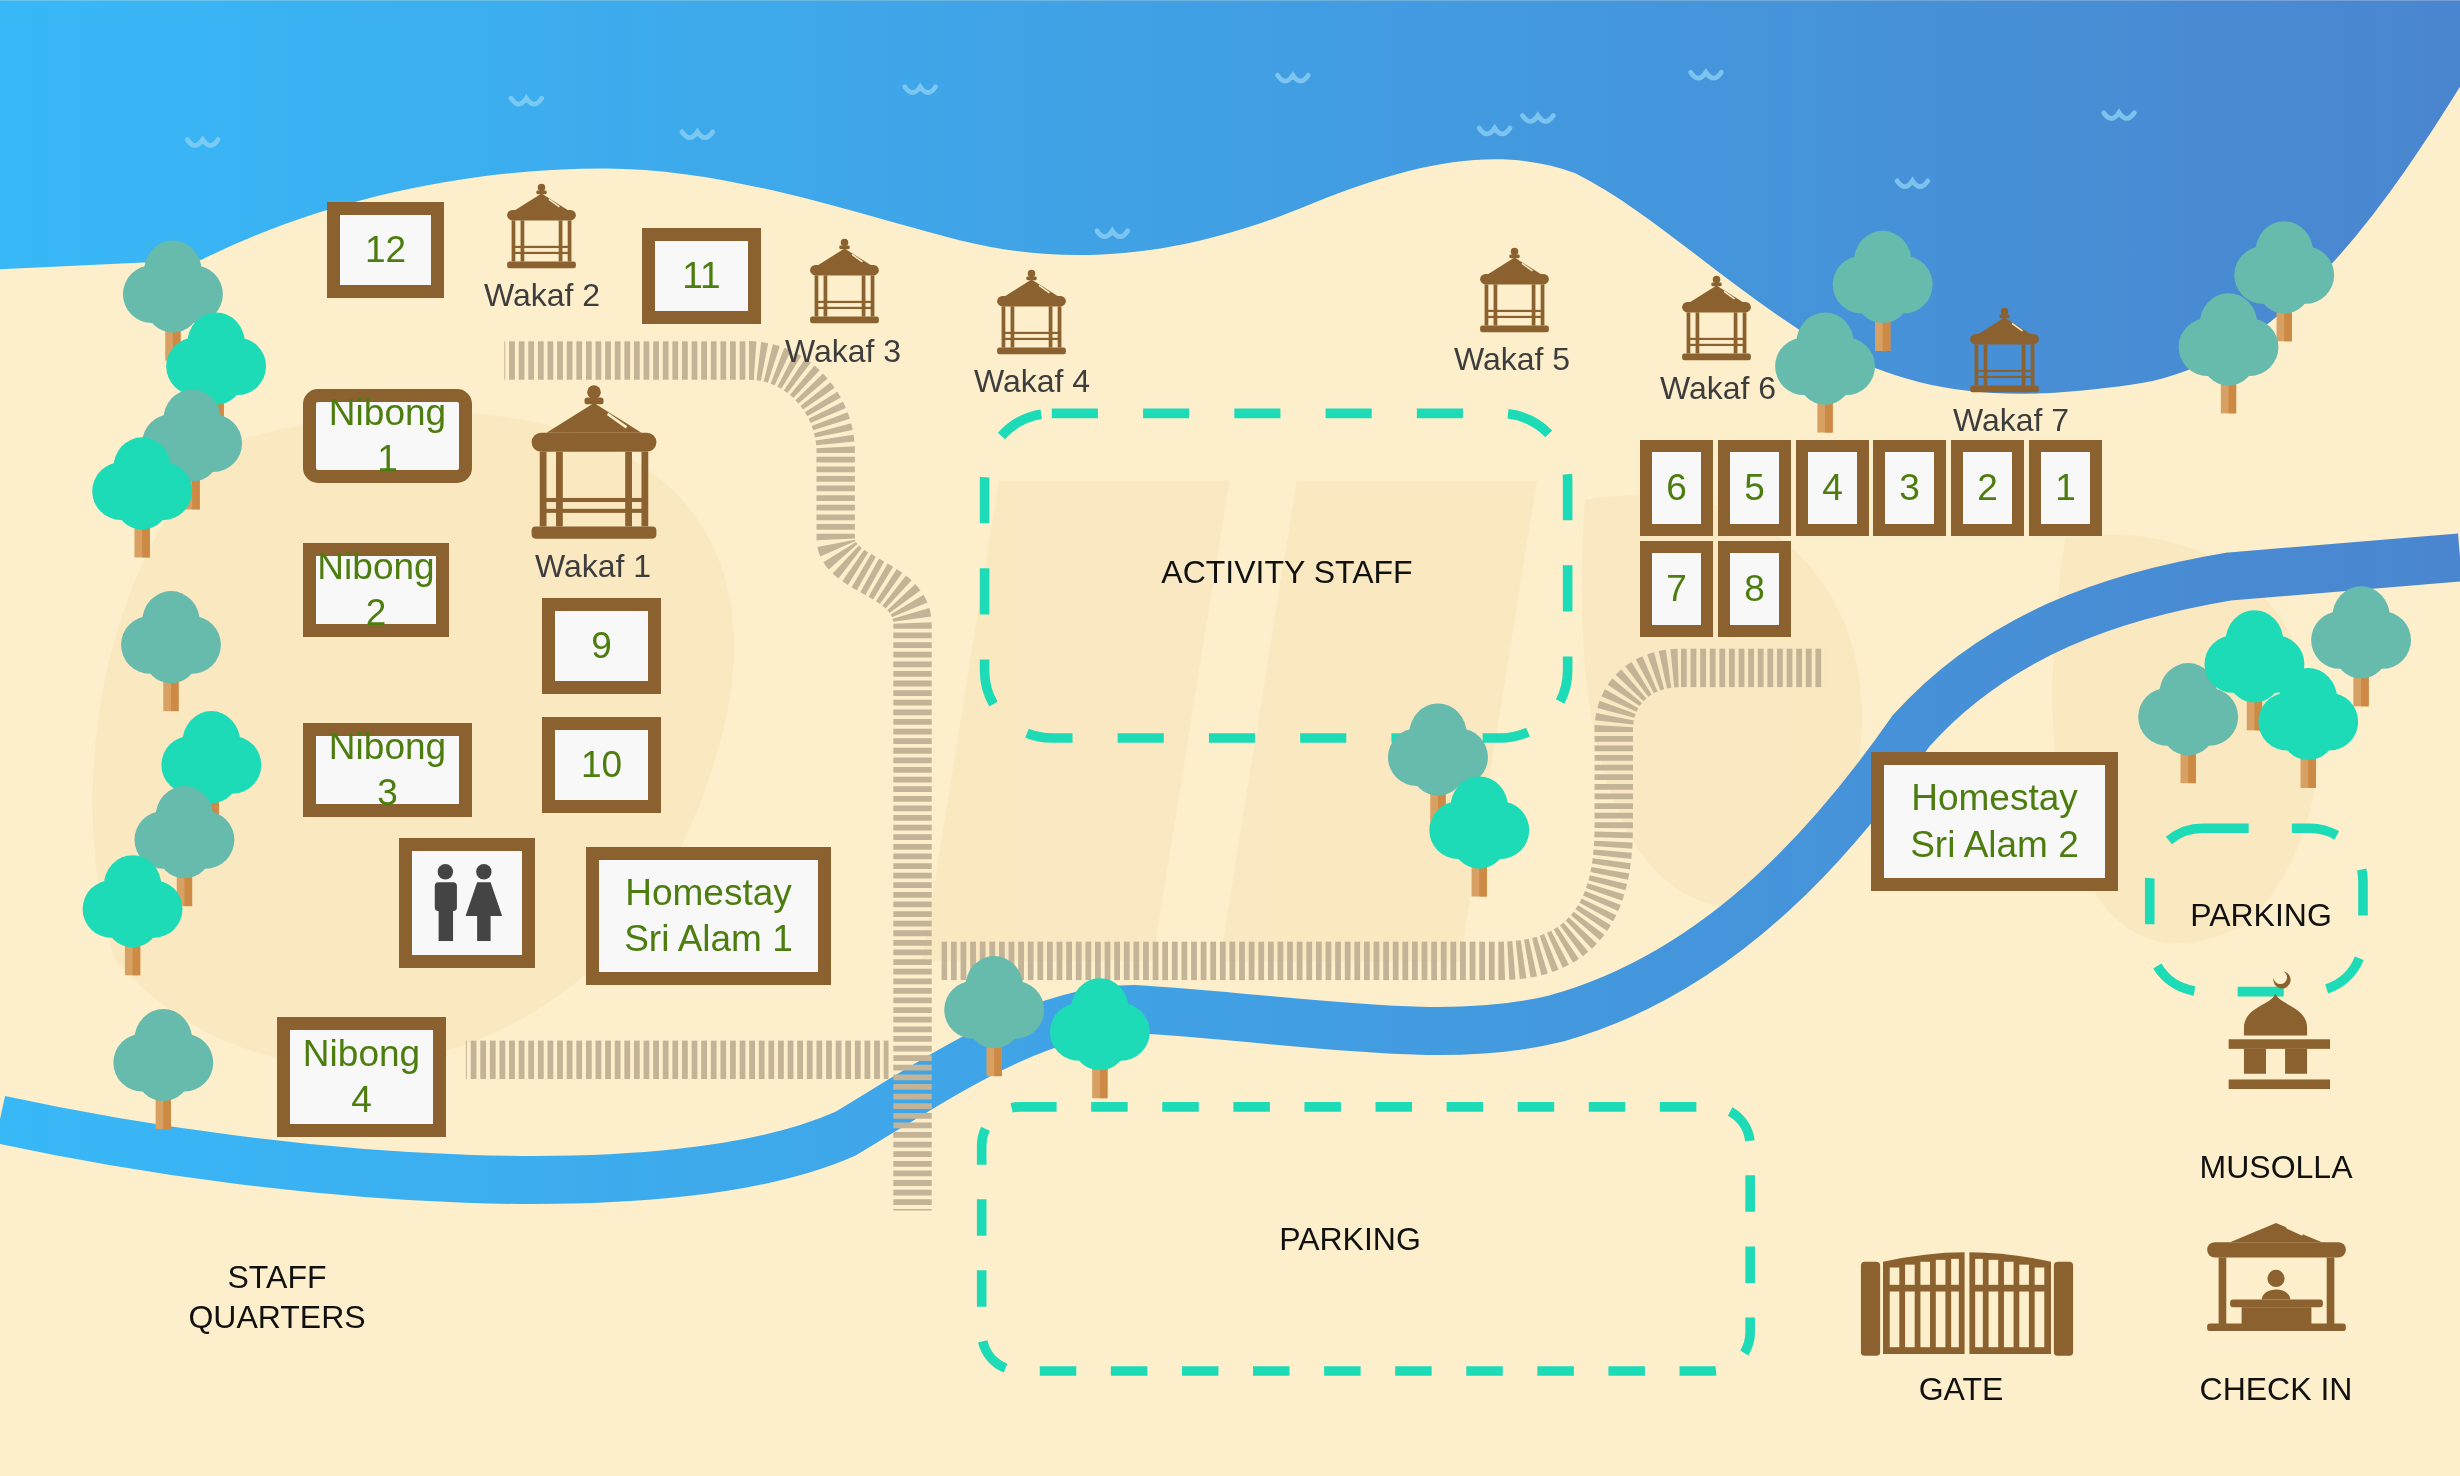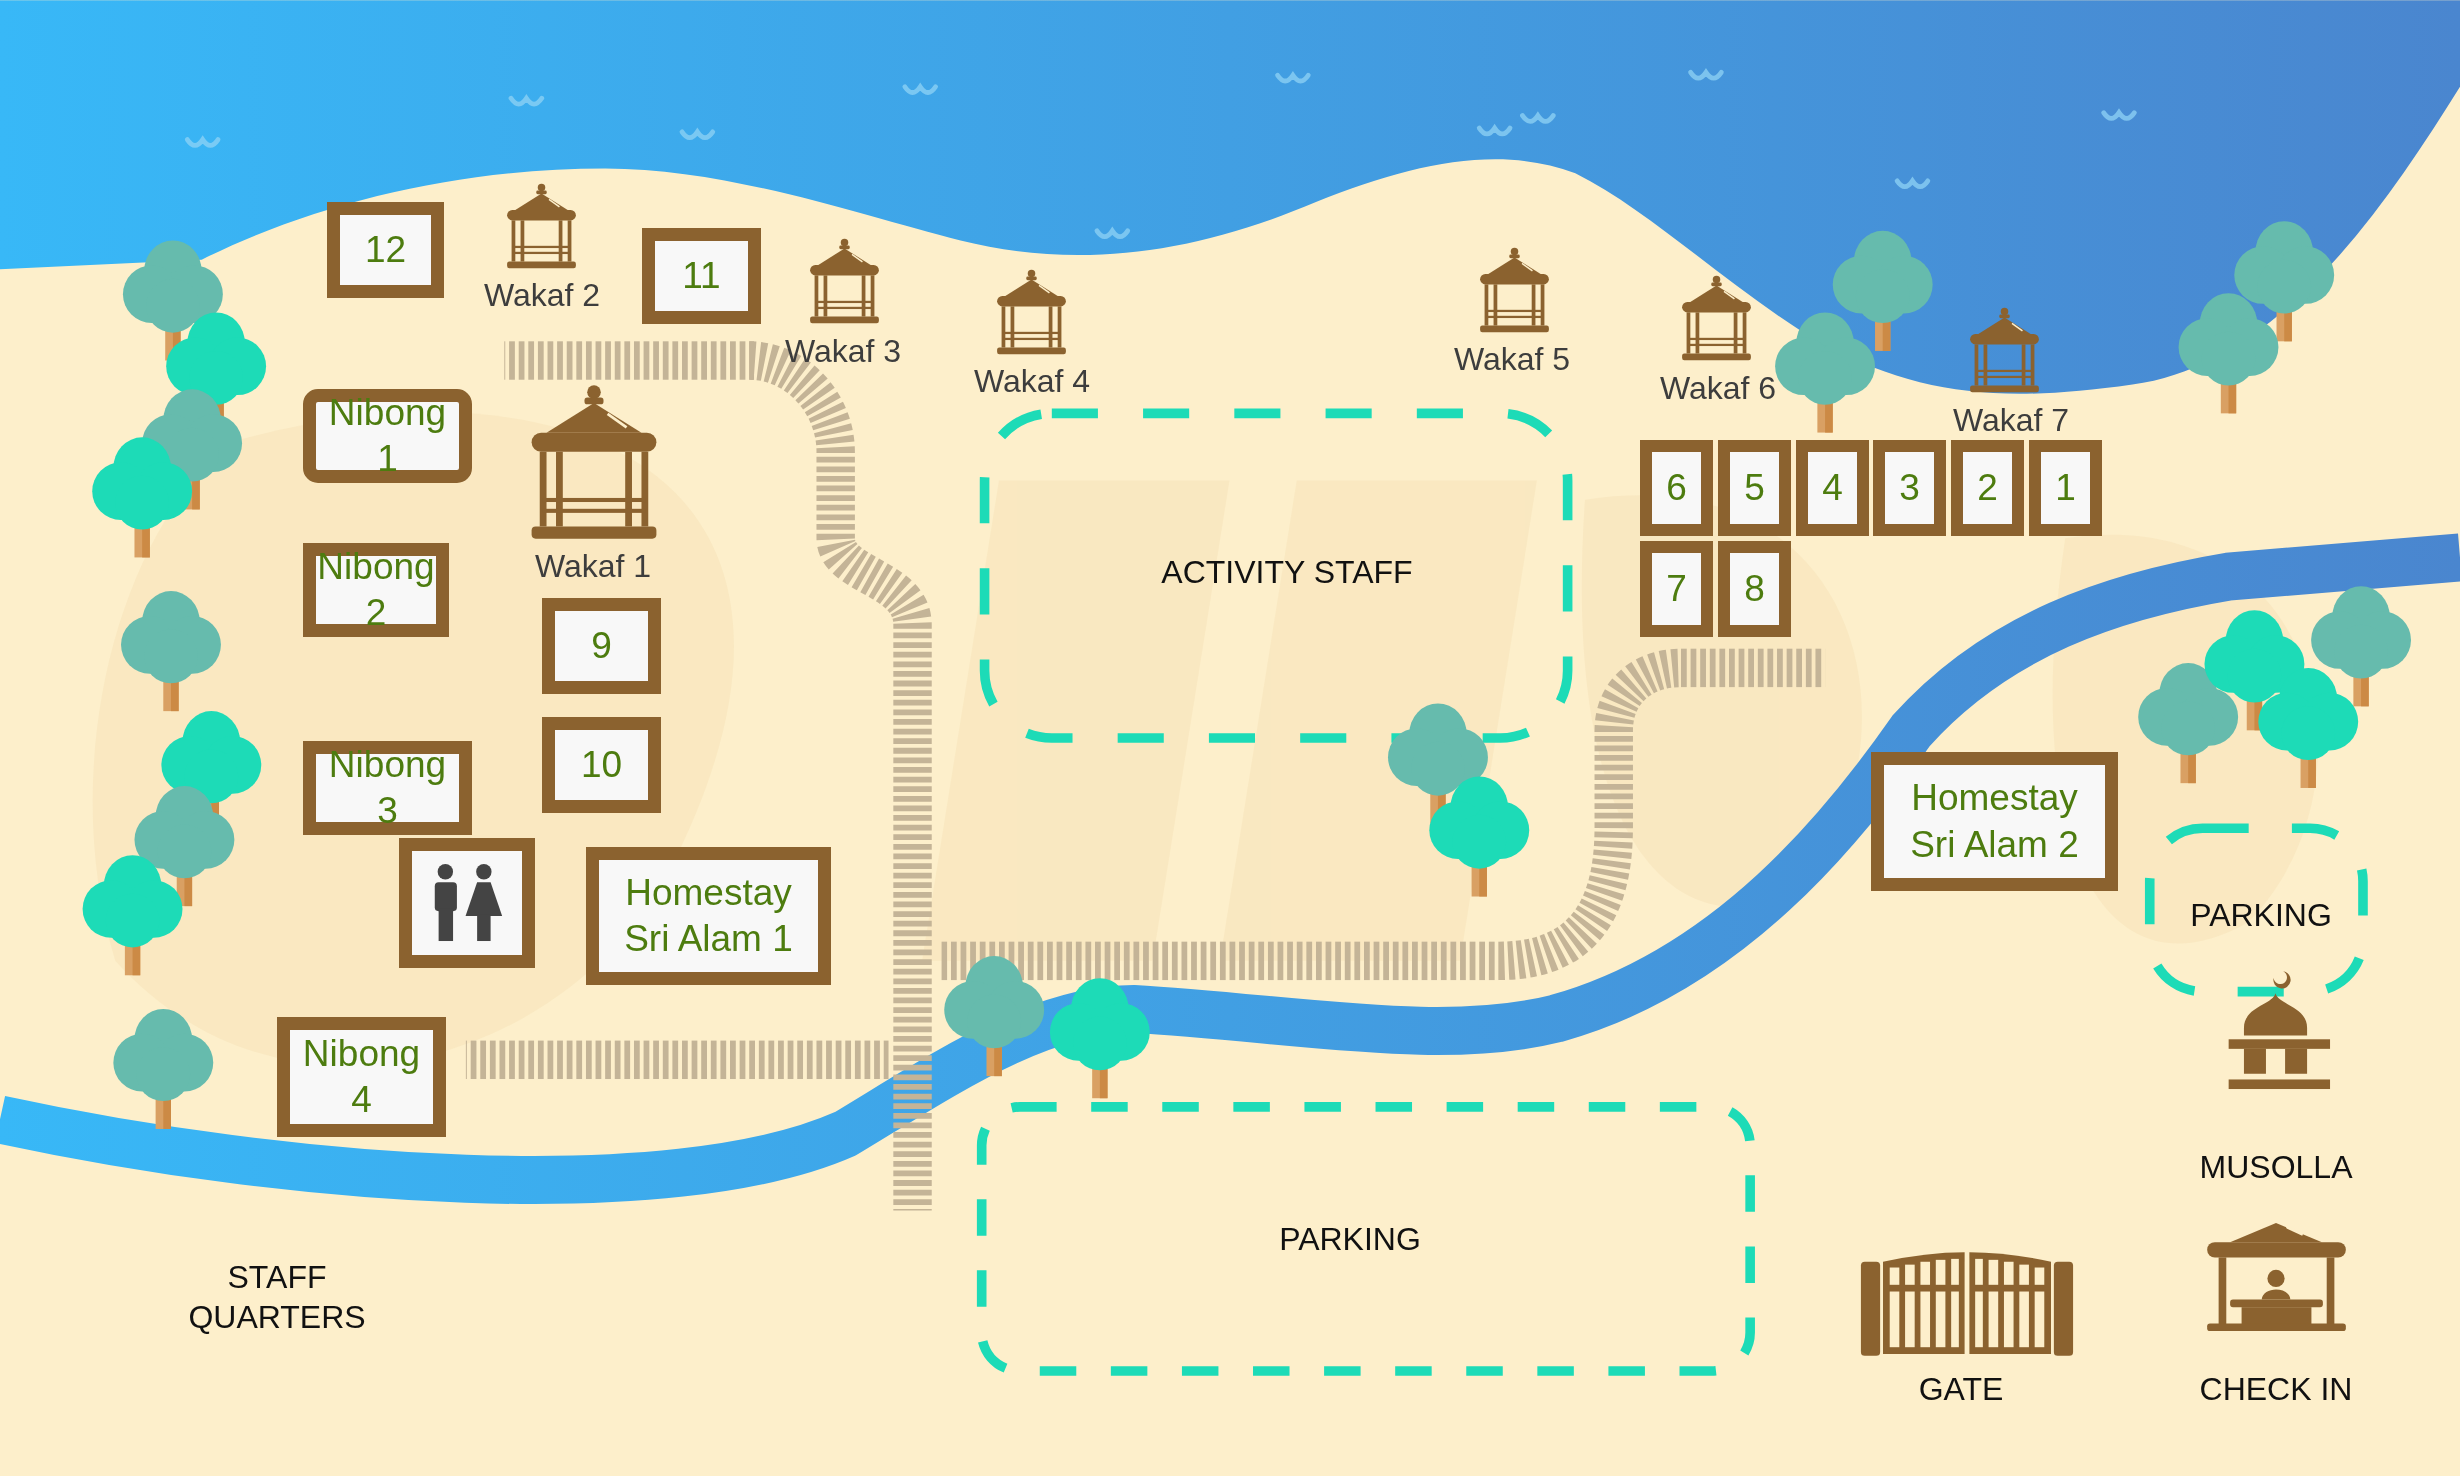--- a/index.html
+++ b/index.html
@@ -271,21 +271,21 @@
   <div class="box" style="left:542px;top:717px;width:119px;height:96px;">
       <span>10</span>
     </div>
 
   <div class="box" style="left:303px;top:389px;width:169px;height:94px;border-radius:15px;">
       <span>Nibong 1</span>
     </div>
   <div class="box" style="left:303px;top:543px;width:146px;height:94px;">
       <span>Nibong 2</span>
     </div>
-  <div class="box" style="left:303px;top:741px;width:169px;height:94px;">
+  <div class="box" style="left:303px;top:723px;width:169px;height:94px;">
       <span>Nibong 3</span>
     </div>
   <div class="box" style="left:277px;top:1017px;width:169px;height:120px;">
       <span>Nibong 4</span>
     </div>
 
   <div class="box" style="left:399px;top:838px;width:136px;height:130px;">
     <svg width="77" height="82" viewBox="0 0 80 85">
       <g fill="#444">
         <circle cx="17" cy="10" r="8"></circle>

